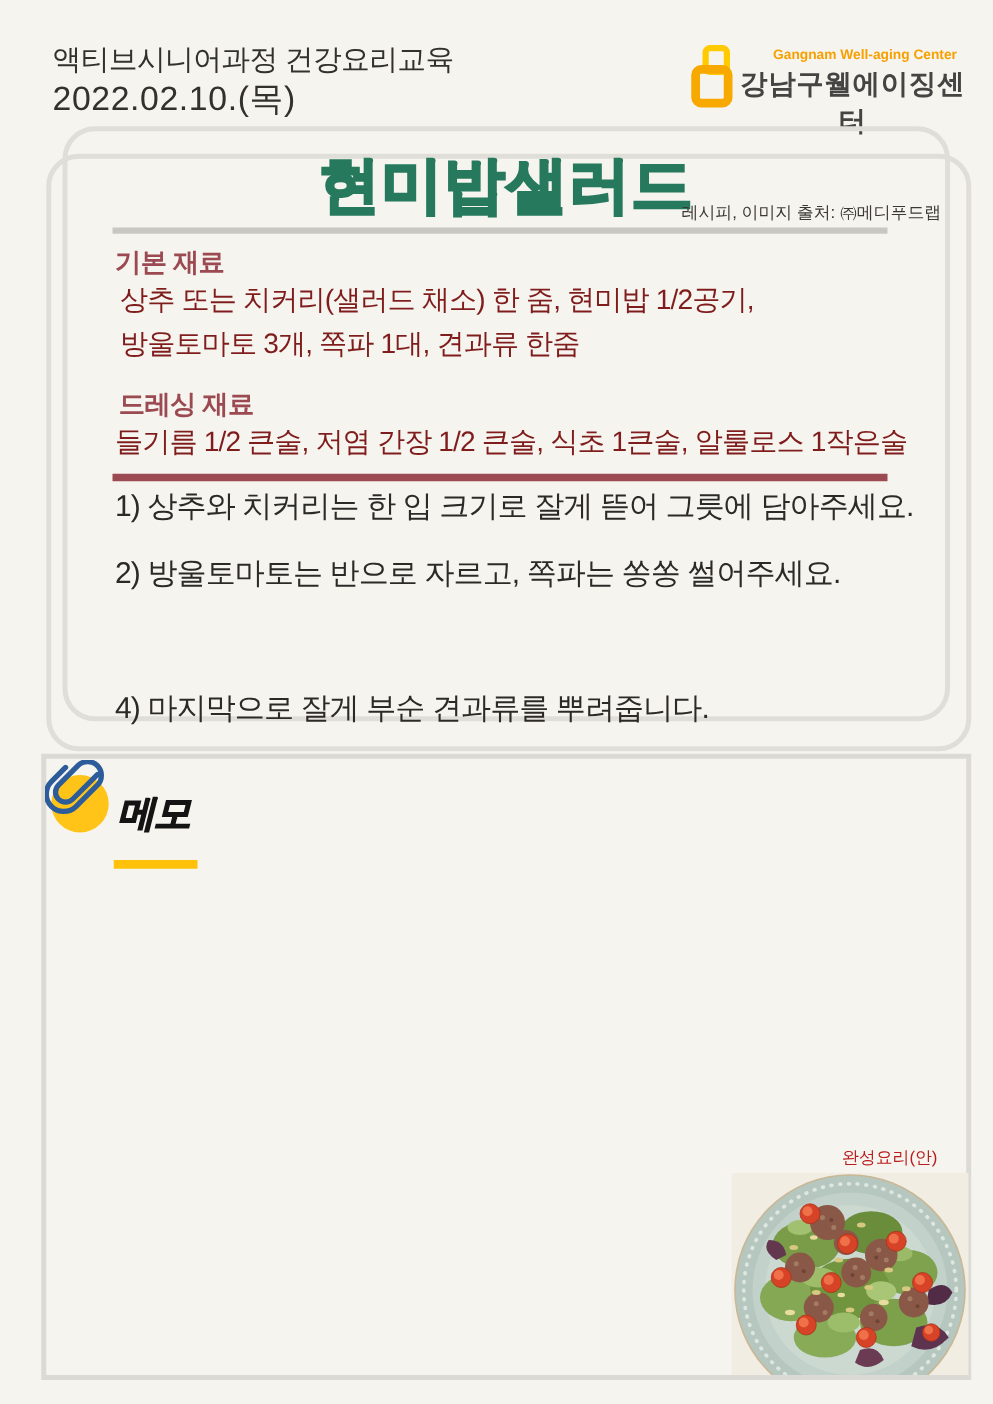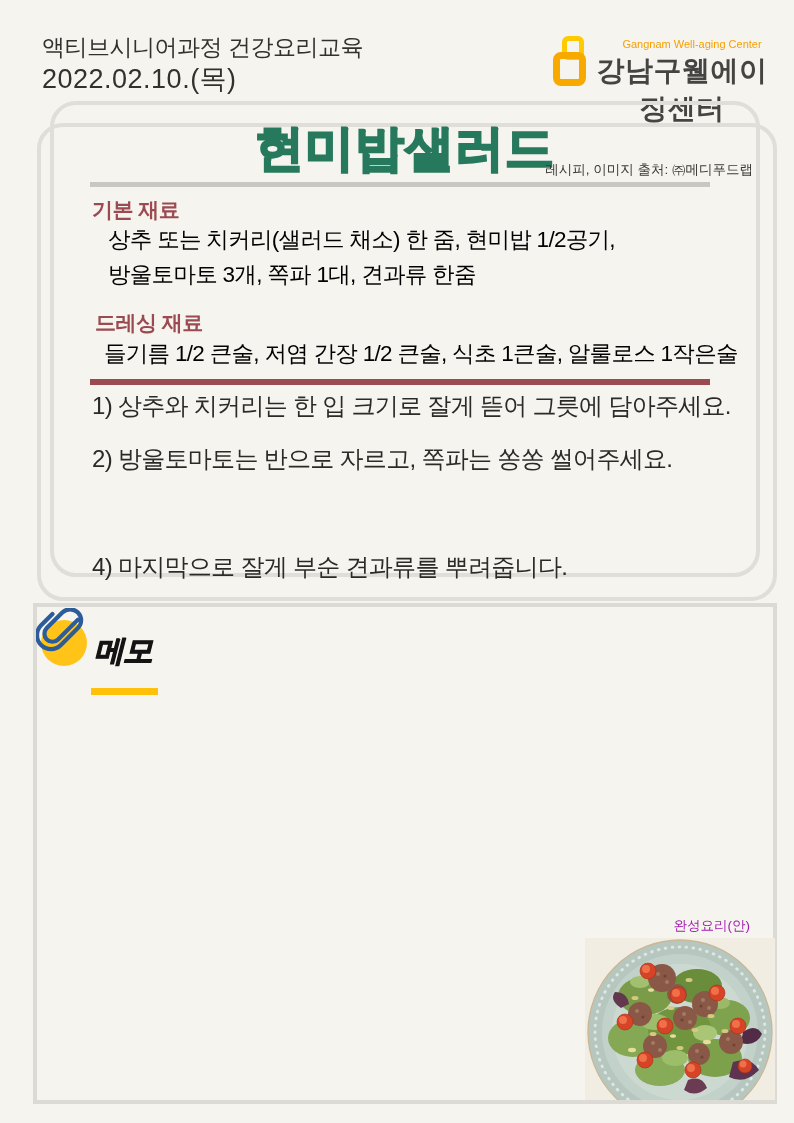--- a/index.html
+++ b/index.html
@@ -8,56 +8,56 @@
     font-family:"Liberation Sans","DejaVu Sans",sans-serif;
     color:#2c2a27;overflow:hidden;
   }
   
   .hdr-course{position:absolute;left:42px;top:32px;font-size:23px;font-weight:500;color:#33312d;letter-spacing:-0.5px;}
   .hdr-date{position:absolute;left:42px;top:61px;font-size:27px;font-weight:500;color:#33312d;letter-spacing:0.5px;}
   
   .logo{position:absolute;left:550px;top:30px;width:224px;height:58px;}
   .logo-sq-small{position:absolute;left:12px;top:6px;width:12px;height:14px;border:5px solid #ffcb00;border-radius:6px;}
   .logo-sq-big{position:absolute;left:3px;top:22px;width:19px;height:20px;border:7px solid #f8a900;border-radius:8px;}
-  .logo-en{position:absolute;left:62px;top:8px;width:160px;text-align:center;font-size:11px;font-weight:normal;color:#f7a000;}
-  .logo-kr{position:absolute;left:40px;top:22px;width:184px;text-align:center;font-size:28px;font-weight:bold;color:#454442;letter-spacing:0.5px;}
+  .logo-en{position:absolute;left:62px;top:8px;width:160px;text-align:center;font-size:11px;font-weight:bold;color:#f7a000;}
+  .logo-kr{position:absolute;left:40px;top:22px;width:184px;text-align:center;font-size:22px;font-weight:bold;color:#454442;letter-spacing:0.5px;}
   
   .frame-b{position:absolute;left:37px;top:123px;width:732px;height:470px;border:4px solid #e0ded8;border-radius:26px;}
   .frame-a{position:absolute;left:50px;top:101px;width:702px;height:468px;border:4px solid #e0ded8;border-radius:26px;}
   
   .recipe-title{
     position:absolute;left:50px;top:116px;width:710px;text-align:center;
     font-size:49px;font-weight:bold;color:#27795e;-webkit-text-stroke:2.2px #27795e;
     letter-spacing:1px;
   }
   .source-credit{position:absolute;left:403px;top:161px;width:350px;text-align:right;font-size:13.5px;color:#3a3834;}
   .title-rule{position:absolute;left:90px;top:182px;width:620px;height:5px;background:#c9c7c2;}
   
   .sec-heading{position:absolute;font-size:21px;font-weight:bold;color:#9c4a52;letter-spacing:-0.5px;}
   .h-basic{left:92px;top:196px;}
   .h-dressing{left:95px;top:309px;}
-  .body-line{position:absolute;font-size:22.5px;color:#000000;letter-spacing:-0.7px;margin-left:12px;}
+  .body-line{position:absolute;font-size:22.5px;color:#7f1d1d;letter-spacing:-0.7px;}
   .ing-1{left:96px;top:224px;}
   .ing-2{left:96px;top:259px;}
   .dress-1{left:92px;top:338px;}
   .dressing-rule{position:absolute;left:90px;top:379px;width:620px;height:6px;background:#9c4a52;}
   
   .step{position:absolute;left:92px;width:648px;font-size:24px;color:#2c2a27;letter-spacing:-0.7px;
         line-height:35px;white-space:pre-line;padding-left:29px;text-indent:-29px;}
   .step-1{top:388px;}
   .step-2{top:441px;}
   .step-3{top:494px;}
   .step-4{top:549px;}
   
   .memo-box{position:absolute;left:33px;top:603px;width:736px;height:493px;border:4px solid #dcdad4;background:#f6f4ef;}
   .paperclip{position:absolute;left:36px;top:608px;width:64px;height:64px;}
   .memo-label{position:absolute;left:94px;top:631px;font-size:30px;font-weight:bold;color:#141414;-webkit-text-stroke:1px #141414;letter-spacing:-1px;font-style:italic;}
   .memo-underline{position:absolute;left:91px;top:688px;width:67px;height:7px;background:#ffc10a;}
   
-  .result-caption{position:absolute;left:600px;top:917px;width:150px;text-align:right;font-size:13.5px;color:#a21caf;}
+  .result-caption{position:absolute;left:600px;top:917px;width:150px;text-align:right;font-size:13.5px;color:#b91c1c;}
   .result-photo{position:absolute;left:585px;top:938px;width:190px;height:162px;overflow:hidden;}
 </style>
 </head>
 <body>
 
 <div class="page">
 
   <div class="hdr-course">액티브시니어과정 건강요리교육</div>
   <div class="hdr-date">2022.02.10.(목)</div>
 

